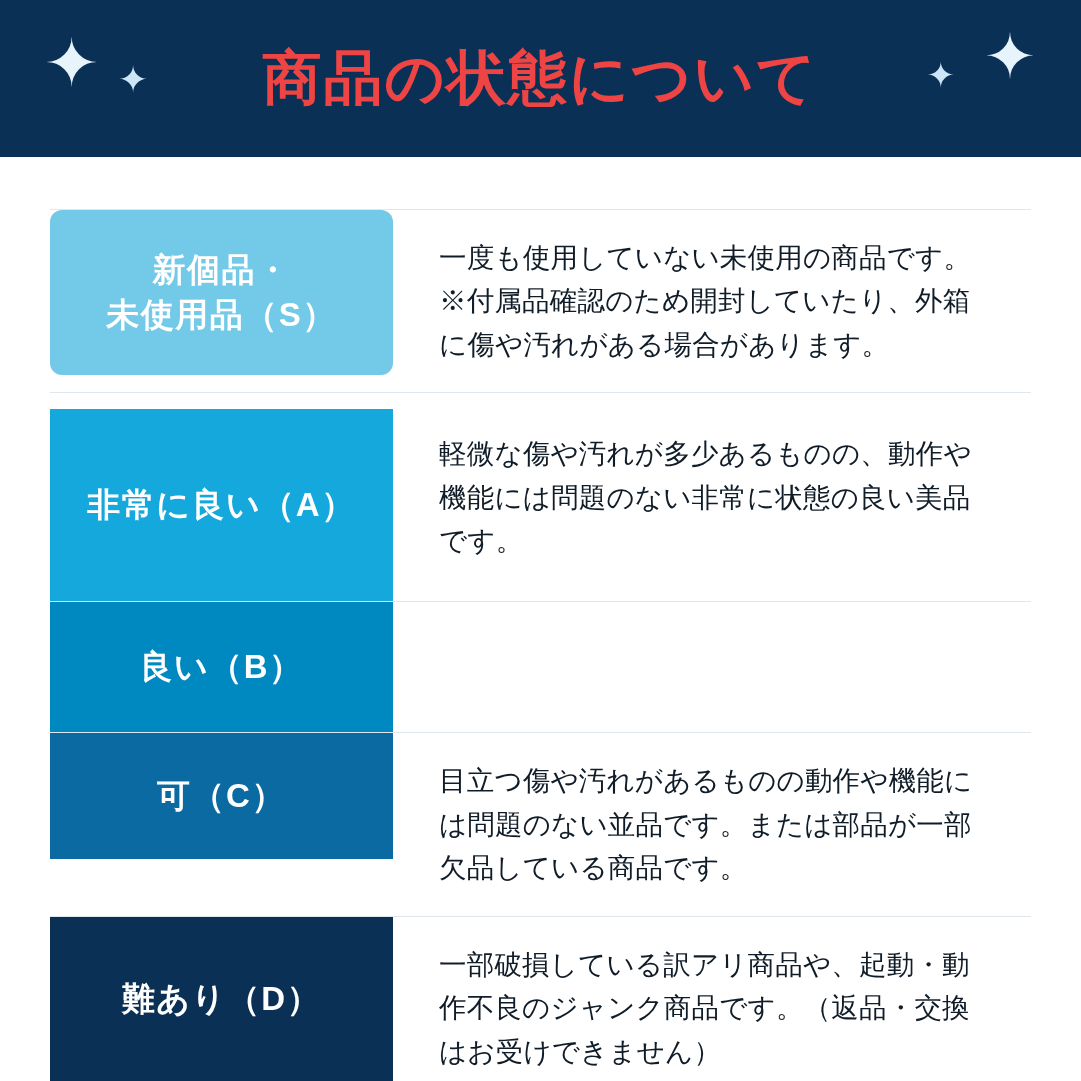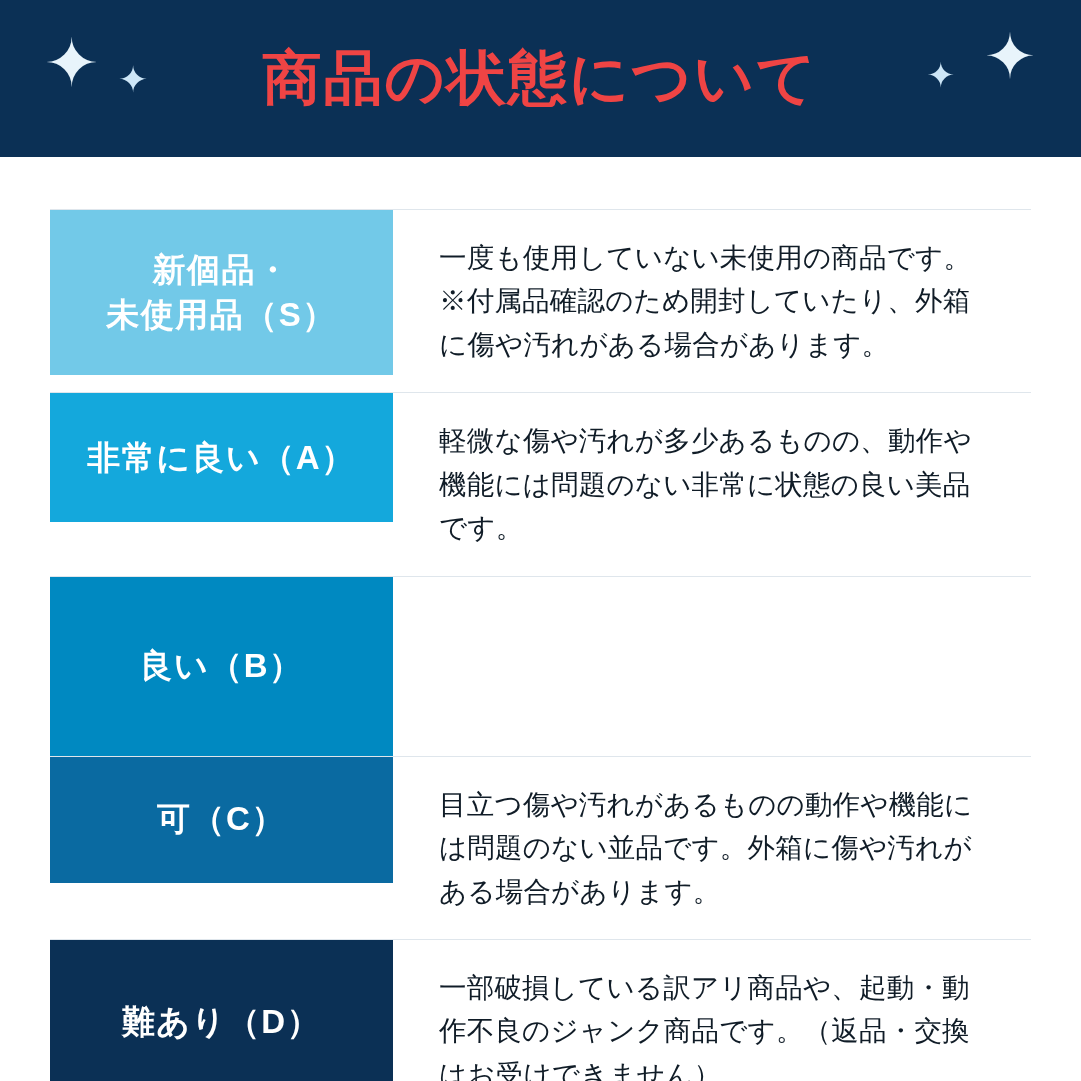--- a/index.html
+++ b/index.html
@@ -86,23 +86,23 @@
     align-items: center;
     padding: 26px 34px 26px 30px;
     box-sizing: border-box;
     color: #101c27;
     font-size: 27.5px;
     line-height: 1.58;
     letter-spacing: 0.2px;
     font-weight: 500;
     margin-left: 16px;
   }
-  .r1 .grade { background: #72c9e8; height: 165px; }
-  .r2 .grade { background: #14a8dc; height: 129px; }
-  .r3 .grade { background: #0089c1; height: 179px; }
+  .r1 .grade { background: #72c9e8; height: 165px; border-radius: 12px; }
+  .r2 .grade { background: #14a8dc; height: 192px; margin-top: 16px; }
+  .r3 .grade { background: #0089c1; height: 130px; }
   .r4 .grade { background: #0a6aa1; height: 126px; }
   .r5 .grade { background: #0b3055; height: 165px; }
 </style>
 </head>
 <body>
 
 <div class="page">
 
   <div class="header">
     <span class="sparkle spark-a">✦</span>
@@ -128,21 +128,21 @@
       <div class="grade">非常に良い（A）</div>
       <div class="desc">軽微な傷や汚れが多少あるものの、動作や機能には問題のない非常に状態の良い美品です。</div>
     </div>
 
     <div class="row r3">
       <div class="grade">良い（B）</div>
     </div>
 
     <div class="row r4">
       <div class="grade">可（C）</div>
-      <div class="desc">目立つ傷や汚れがあるものの動作や機能には問題のない並品です。外箱に傷や汚れがある場合があります。</div>
+      <div class="desc">目立つ傷や汚れがあるものの動作や機能には問題のない並品です。または部品が一部欠品している商品です。</div>
     </div>
 
     <div class="row r5">
       <div class="grade">難あり（D）</div>
       <div class="desc">一部破損している訳アリ商品や、起動・動作不良のジャンク商品です。（返品・交換はお受けできません）</div>
     </div>
 
   </div>
 </div>
 

